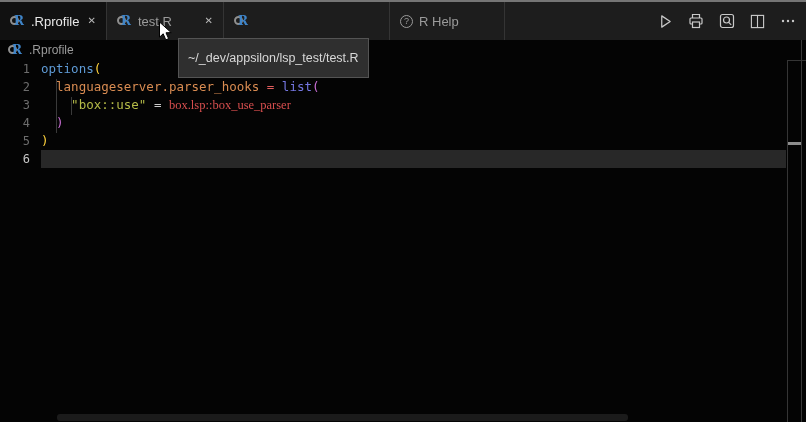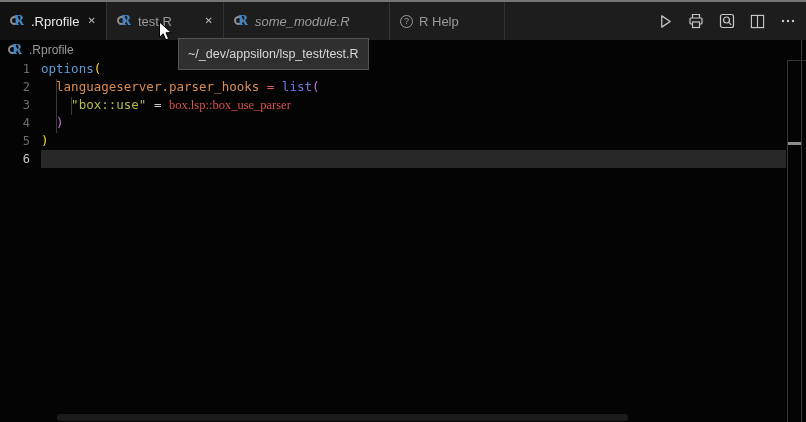--- a/index.html
+++ b/index.html
@@ -39,21 +39,21 @@
   .indent-guide{position:absolute;width:1px;background:#3a3a3a;}
   .guide-a{left:56px;top:79px;height:54px;}
   .guide-b{left:71px;top:97px;height:18px;}
   
   .ruler-vline{position:absolute;left:787px;top:60px;width:1px;height:362px;background:#353535;}
   .ruler-topline{position:absolute;left:787px;top:60px;width:19px;height:1px;background:#353535;}
   .window-right-border{position:absolute;left:801px;top:40px;width:1px;height:382px;background:#383838;}
   .cursor-marker{position:absolute;left:788px;top:142px;width:13px;height:3px;background:#8d8d8d;}
   .hscrollbar{position:absolute;left:57px;top:414px;width:571px;height:7px;background:#1b1b1b;border-radius:3px;}
   
-  .tooltip{position:absolute;left:178px;top:38px;height:32px;box-sizing:border-box;background:#2f2f2f;
+  .tooltip{position:absolute;left:178px;top:38px;height:40px;box-sizing:border-box;background:#2f2f2f;
            border:1px solid #545454;color:#d8d8d8;font-size:12.5px;display:flex;align-items:center;
            padding:0 9px;white-space:nowrap;z-index:30;}
   
   .mouse{position:absolute;left:158px;top:21px;z-index:40;pointer-events:none;}
 </style>
 </head>
 <body>
 
 <div id="app">
   <div class="top-border"></div>
@@ -73,21 +73,20 @@
           <span class="letter">R</span>
       </span>
       <span class="label">test.R</span>
       <span class="tab-close">✕</span>
     </div>
     <div class="tab preview" style="width:166px">
       <span class="r-icon">
         <span class="ring"></span>
           <span class="letter">R</span>
       </span>
-      <span class="label">some_module.R</span>
     </div>
     <div class="tab" style="width:115px">
       <span class="help-icon">?</span>
       <span class="label">R Help</span>
     </div>
   </div>
 
   <div class="actions">
     <span>
       <svg width="15" height="15" viewBox="0 0 16 16">

